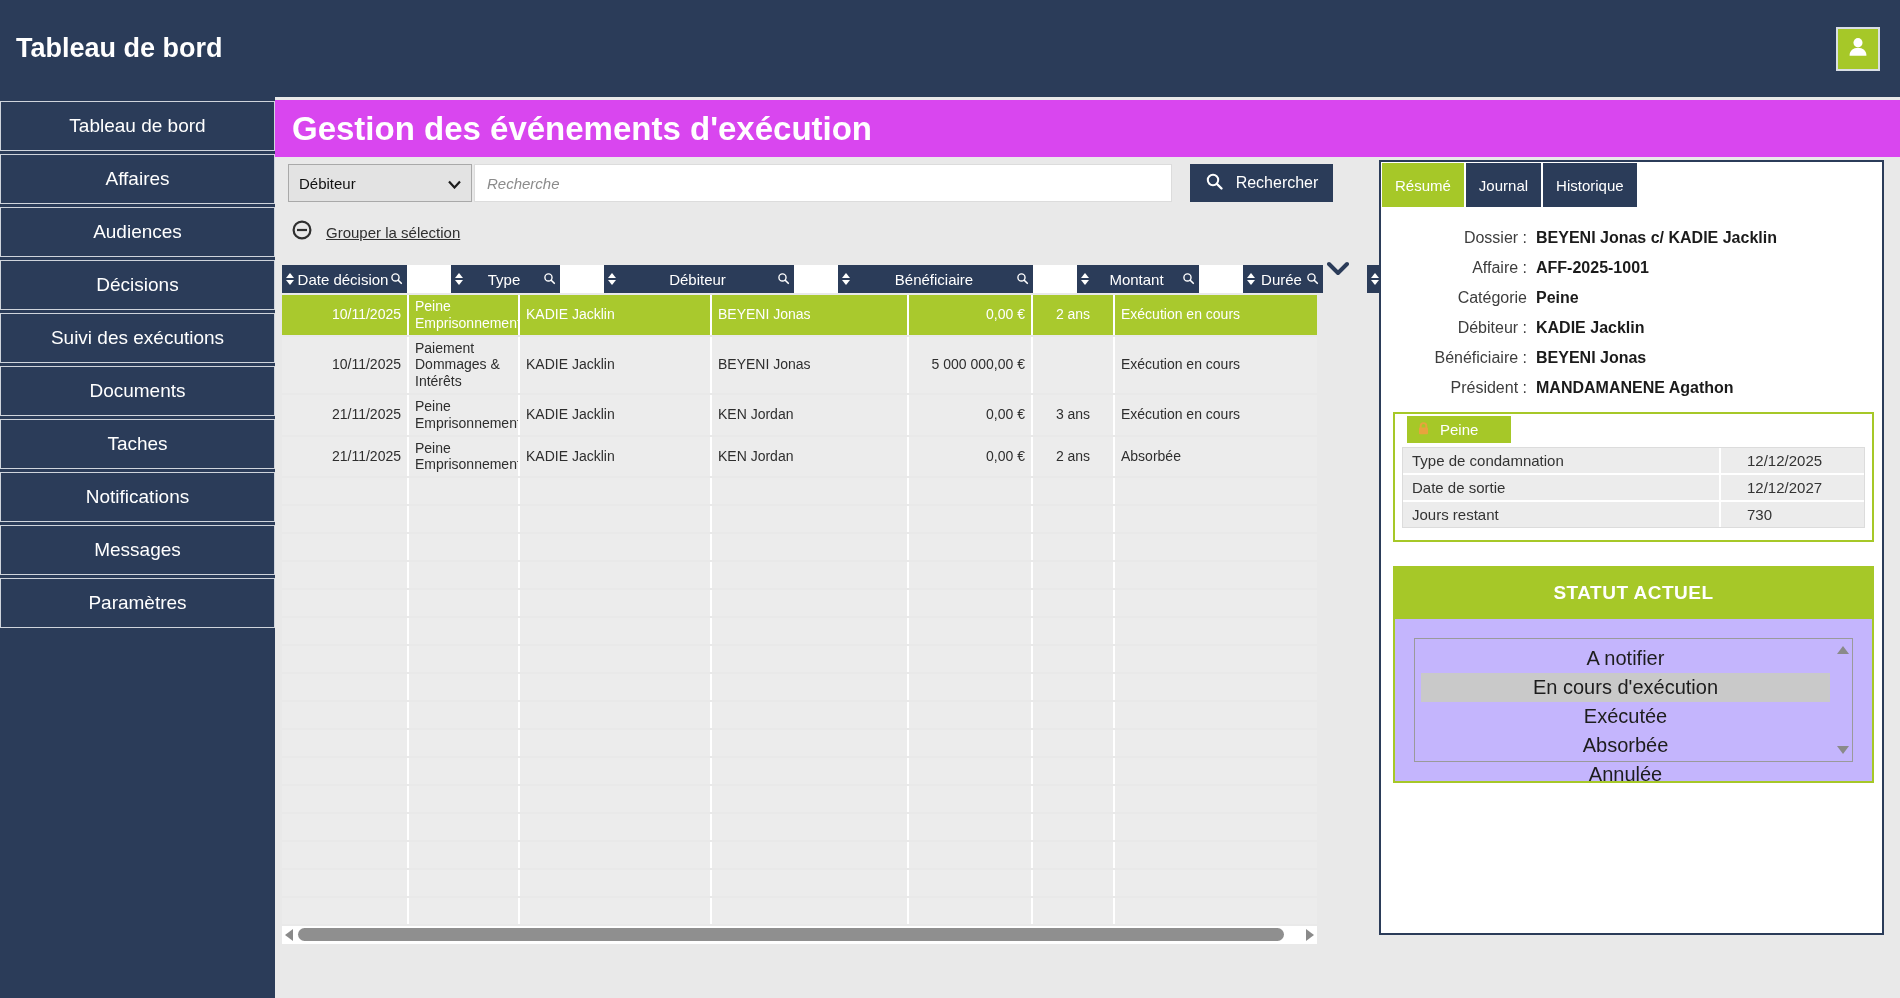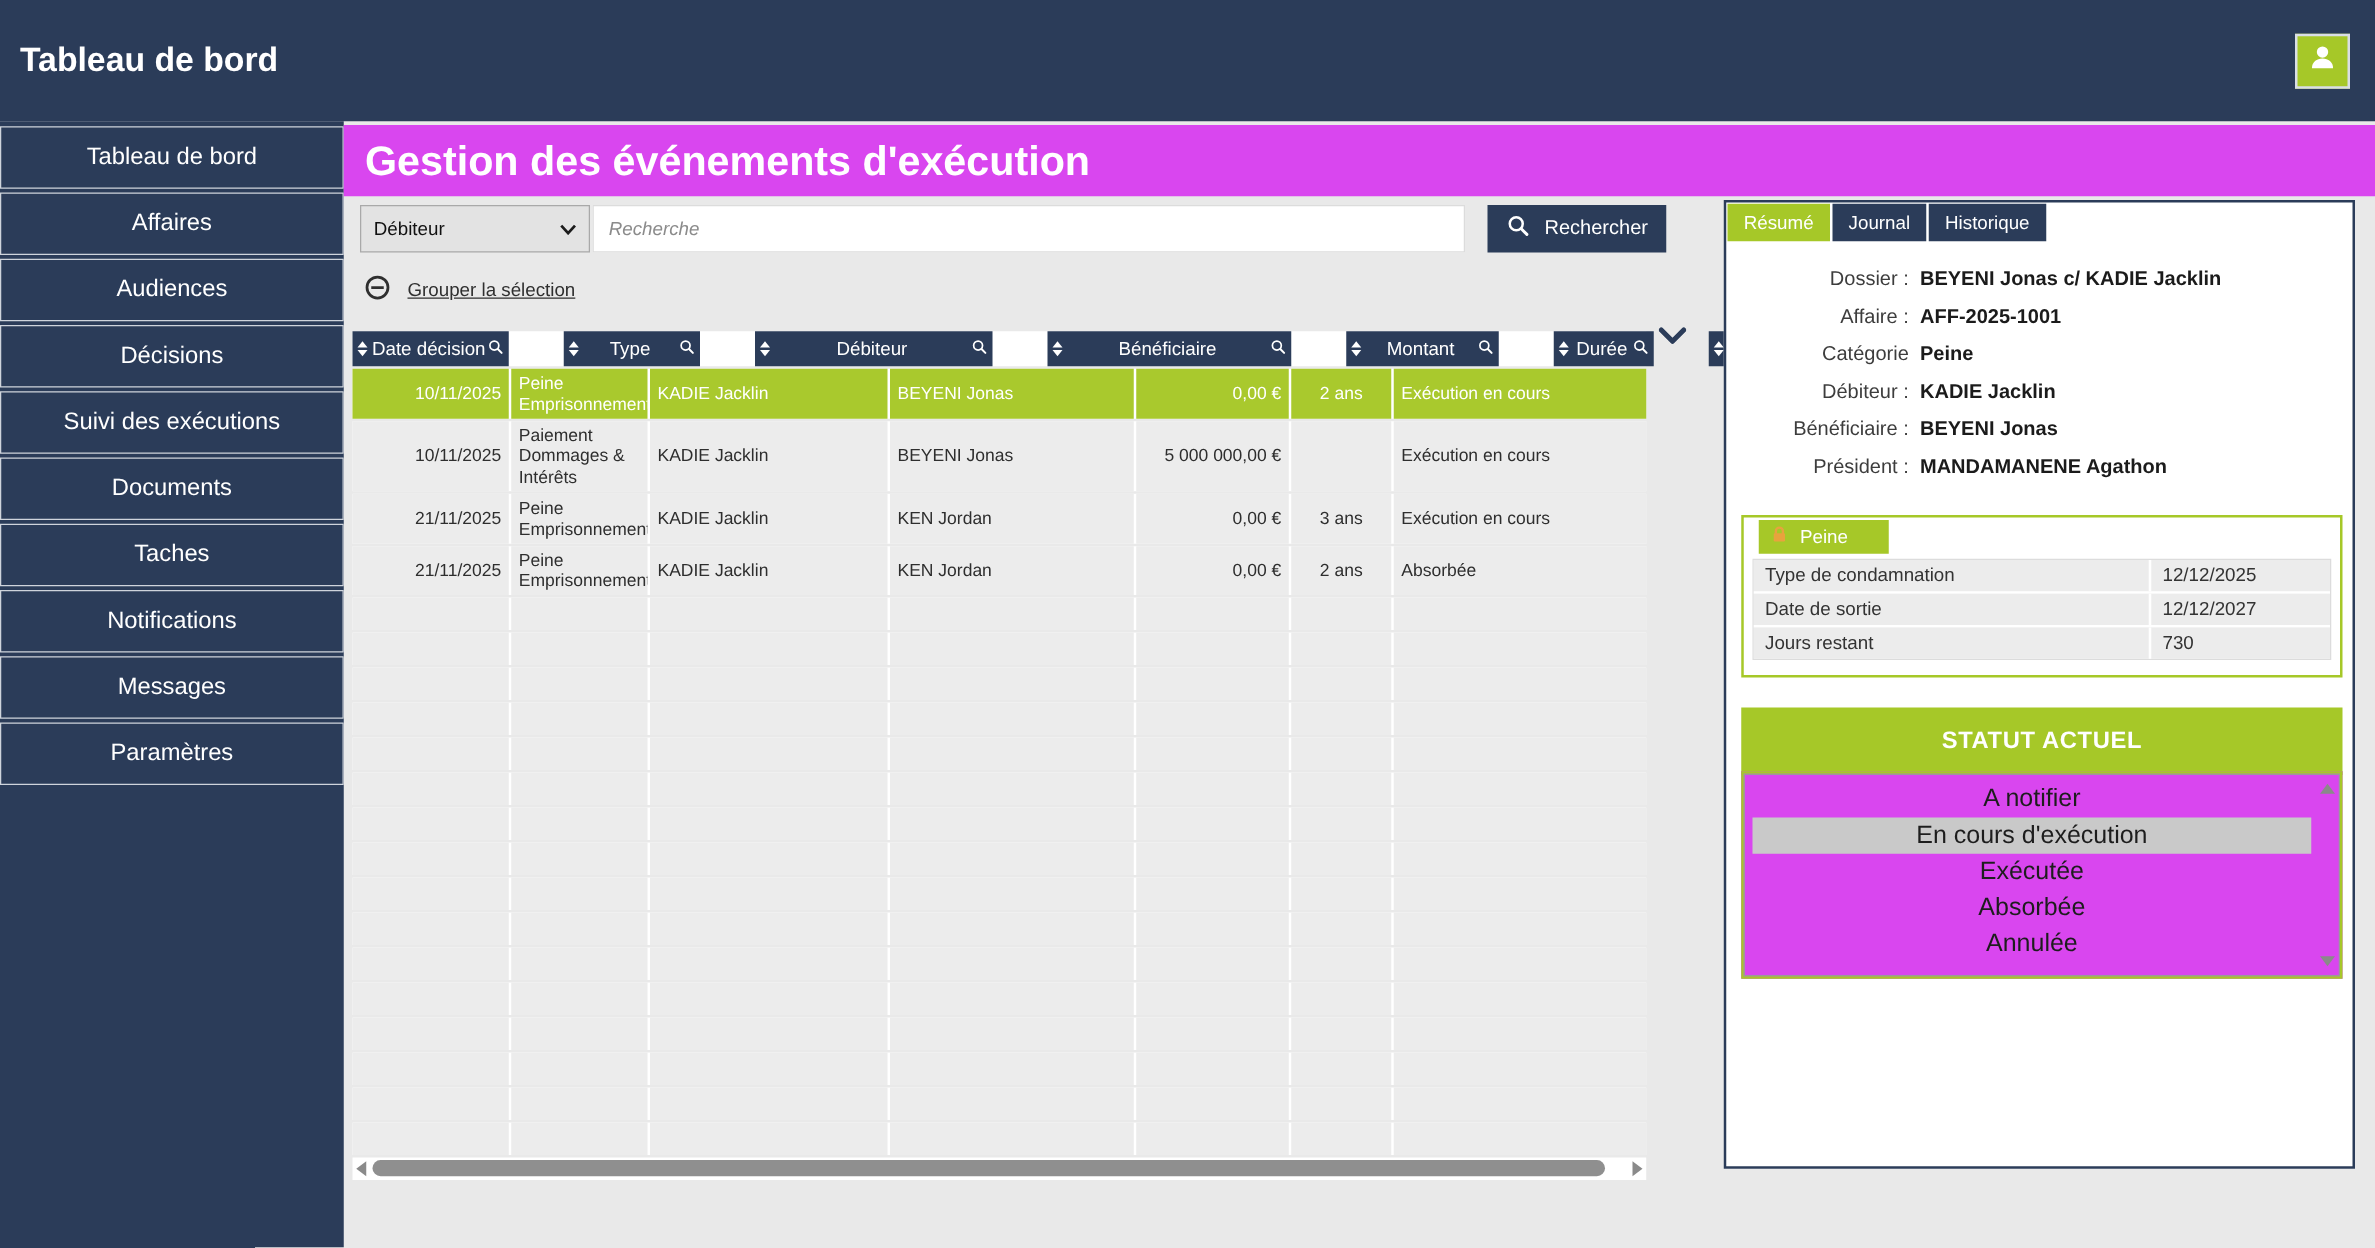--- a/index.html
+++ b/index.html
@@ -57,42 +57,42 @@
   .hs-thumb{position:absolute;left:16px;top:2px;width:986px;height:13px;background:#8f8f8f;border-radius:7px;cursor:pointer}
   .hs-left,.hs-right{position:absolute;top:3px;width:0;height:0;cursor:pointer}
   .hs-left{left:3px;border-top:6px solid transparent;border-bottom:6px solid transparent;border-right:8px solid #8a8a8a}
   .hs-right{right:3px;border-top:6px solid transparent;border-bottom:6px solid transparent;border-left:8px solid #8a8a8a}
   
   .collapse-chevron{position:absolute;left:1052px;top:164px;cursor:pointer}
   
   .panel{position:absolute;left:1104px;top:63px;width:505px;height:775px;background:#fff;
     border:2px solid #2b3c59;box-sizing:border-box}
   .tabs{display:flex;gap:2px;padding:1px 0 0 1px}
-  .tab{height:30px;padding:0 13px;background:#2b3c59;color:#fff;font-size:15px;
+  .tab{height:44px;padding:0 13px;background:#2b3c59;color:#fff;font-size:15px;
     display:flex;align-items:center;cursor:pointer}
   .tab.active{background:#a6c828}
   .details{margin-top:16px}
   .detail-row{display:flex;min-height:30px;align-items:center}
   .dlabel{width:146px;text-align:right;color:#3d3d3d;font-size:16px;flex-shrink:0}
   .dvalue{margin-left:9px;font-weight:bold;color:#1b1b1b;font-size:16px}
   .peine-box{position:absolute;left:12px;top:250px;width:481px;box-sizing:border-box;
     border:2px solid #a6c828;background:#fff;padding-bottom:12px}
   .peine-chip{margin:2px 0 4px 12px;width:104px;height:27px;background:#a6c828;color:#fff;
     font-size:15px;display:flex;align-items:center;gap:9px;padding-left:9px;box-sizing:border-box}
   .ptable{margin:2px 7px 0 7px;border:1px solid #dcdcdc}
   .prow{display:flex;background:#ececec;border-bottom:2px solid #fff;min-height:25px;
     align-items:center;font-size:15px;color:#333}
   .prow:last-child{border-bottom:none}
   .plabel{flex:1;padding-left:9px}
-  .pvalue{width:145px;border-left:2px solid #fff;padding-left:9px;box-sizing:border-box;align-self:stretch;display:flex;align-items:center}
+  .pvalue{width:145px;border-left:2px solid #fff;padding-left:26px;box-sizing:border-box;align-self:stretch;display:flex;align-items:center}
   .statut-bar{position:absolute;left:12px;top:404px;width:481px;height:54px;background:#a6c828;
     color:#fff;font-weight:bold;font-size:19px;display:flex;align-items:center;justify-content:center;
     box-sizing:border-box;letter-spacing:.5px}
   .listbox-outer{position:absolute;left:12px;top:455px;width:481px;height:166px;
-    border:2px solid #a6c828;background:#d946ef;box-sizing:border-box;padding:0}
+    border:2px solid #a6c828;background:#c4b5fd;box-sizing:border-box;padding:19px}
   .listbox{border:1px solid #9a9a9a;height:100%;box-sizing:border-box;position:relative;
     padding:5px 22px 0 6px}
   .opt{height:29px;font-size:20px;color:#1d1d1d;display:flex;align-items:center;
     justify-content:center;cursor:pointer}
   .opt.selected{background:#c9c9c9}
   .lb-scroll{position:absolute;right:1px;top:1px;bottom:1px;width:17px;display:flex;
     flex-direction:column;justify-content:space-between;align-items:center;padding:6px 0;box-sizing:border-box}
   .tri-up{width:0;height:0;border-left:6px solid transparent;border-right:6px solid transparent;
     border-bottom:8px solid #8a8a8a;cursor:pointer}
   .tri-down{width:0;height:0;border-left:6px solid transparent;border-right:6px solid transparent;

